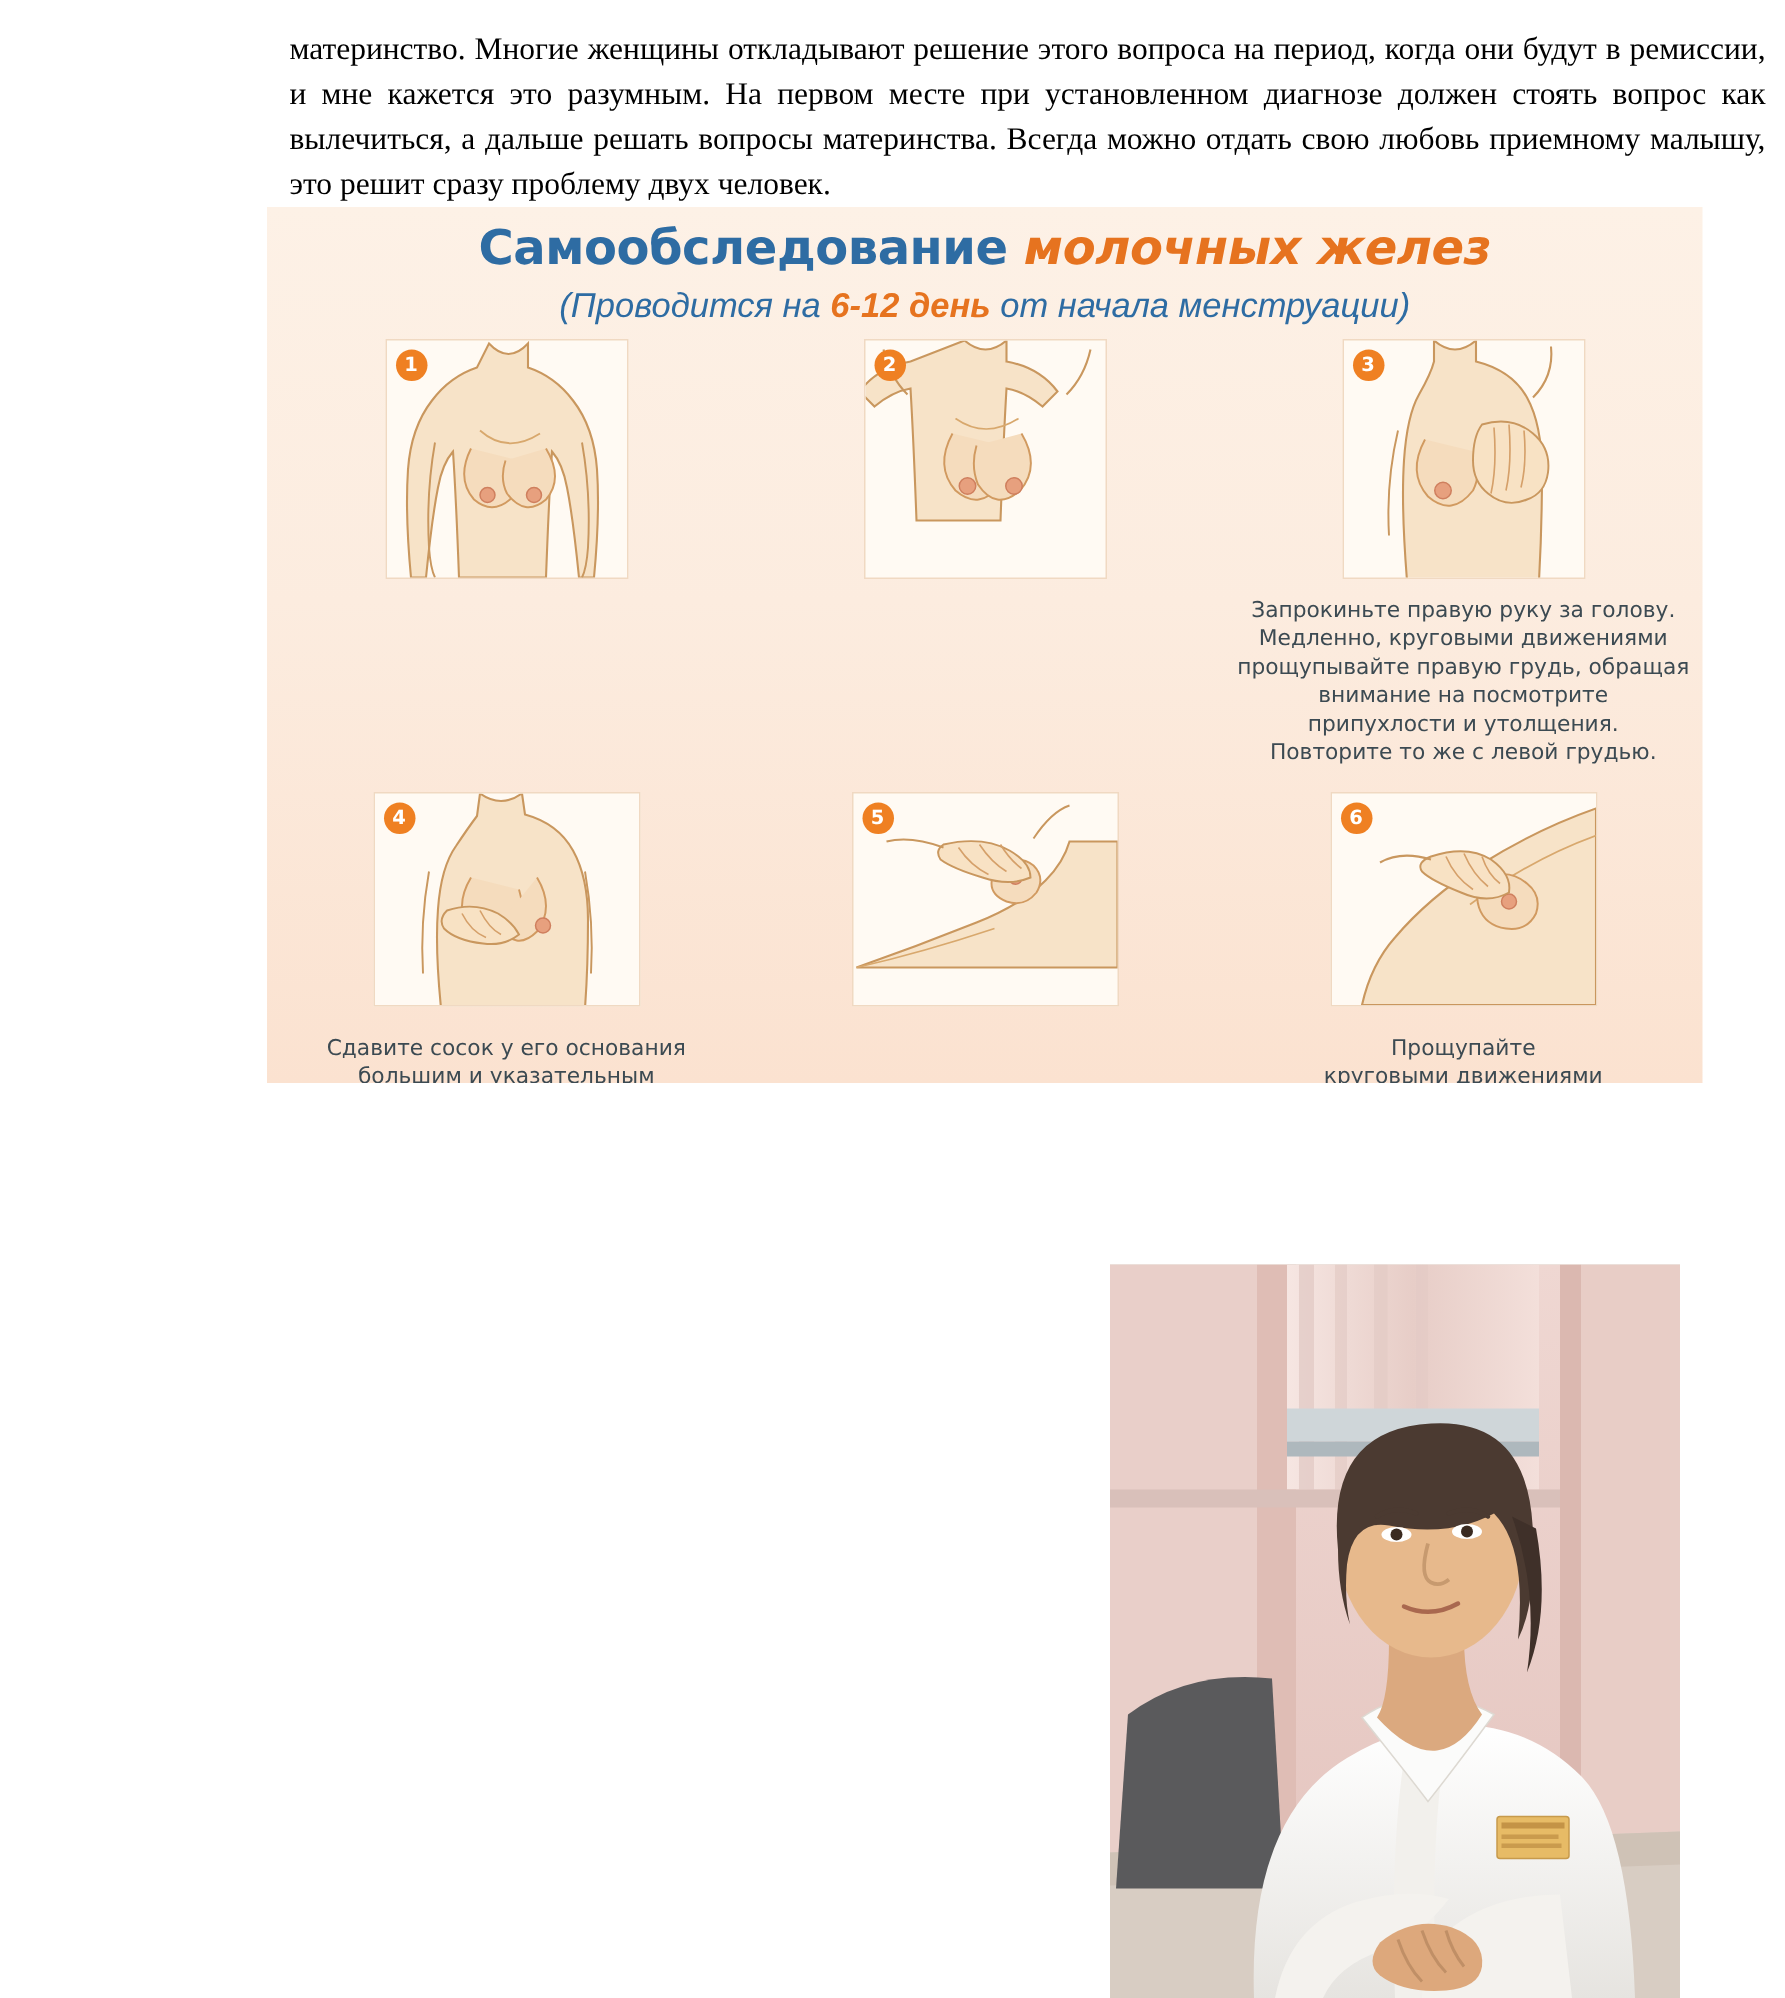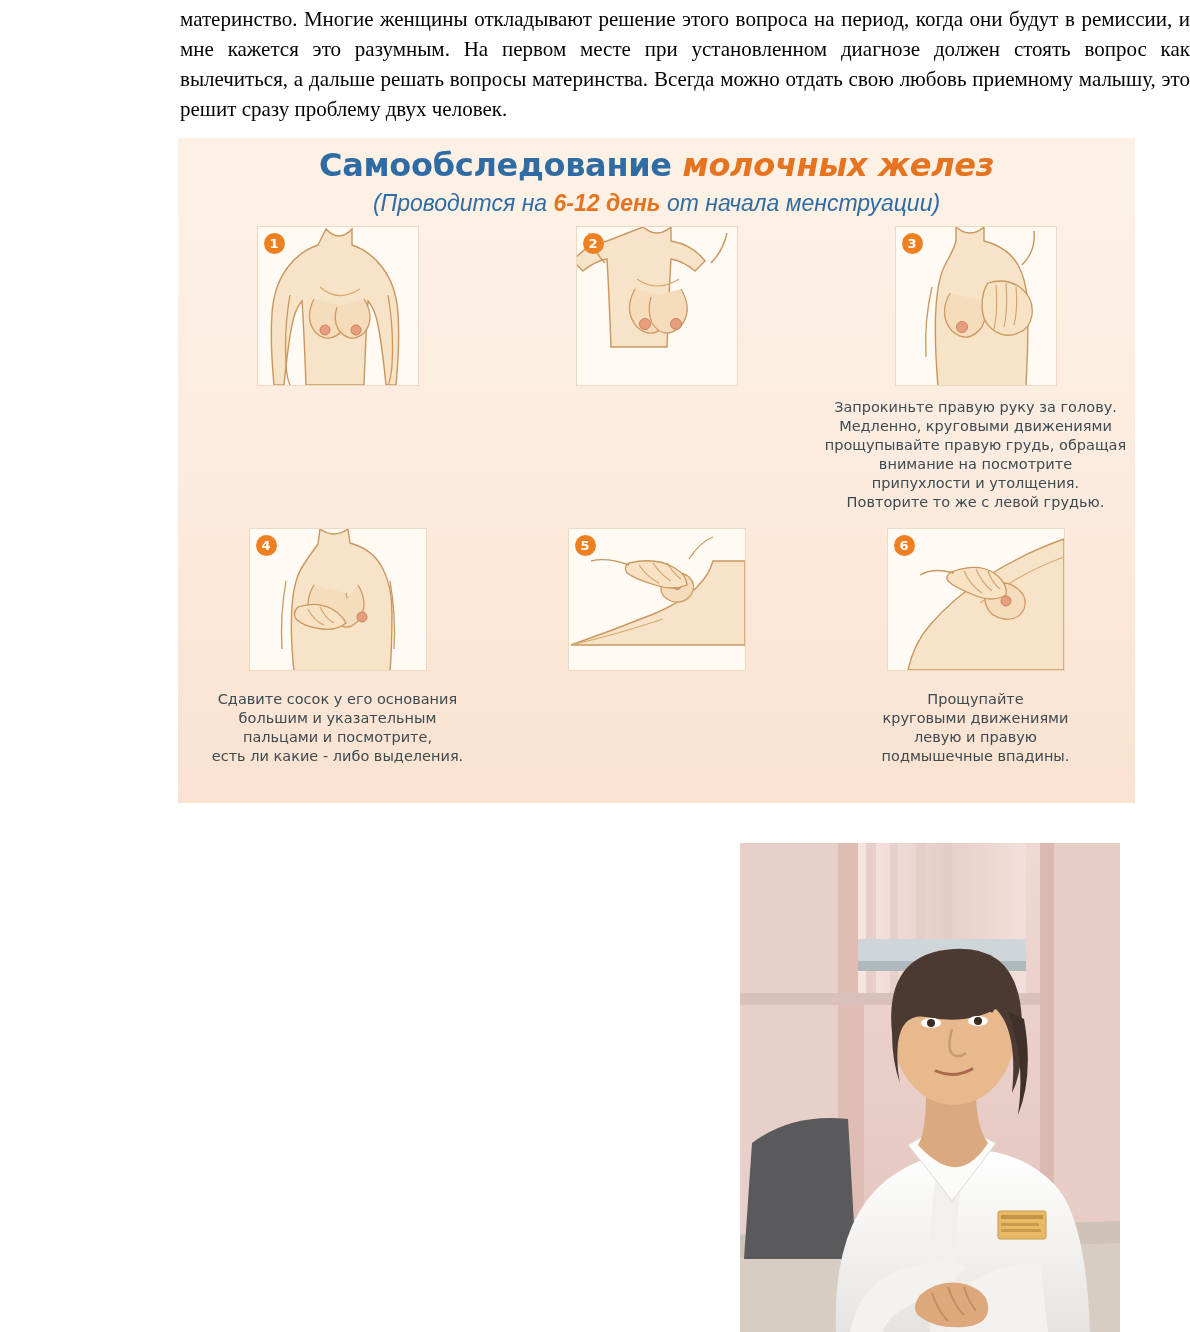--- a/index.html
+++ b/index.html
@@ -22,29 +22,29 @@
     left: 180px;
     top: 4px;
     width: 1010px;
     font-family: "Liberation Serif", serif;
     font-size: 21px;
     line-height: 30px;
     text-align: justify;
     text-justify: inter-word;
     color: #000;
   }
-  .article-text p { margin: 0; }
+  .article-text p { margin: 13px; }
 
   
   .poster {
     position: absolute;
     left: 178px;
     top: 138px;
     width: 957px;
-    height: 665px;
+    height: 584px;
     background: linear-gradient(180deg, #fdf1e6 0%, #fcecdf 45%, #fbe2d0 100%);
     overflow: hidden;
   }
   .poster-title {
     position: absolute;
     left: 0;
     top: 8px;
     width: 100%;
     text-align: center;
     font-family: "DejaVu Sans", sans-serif;

